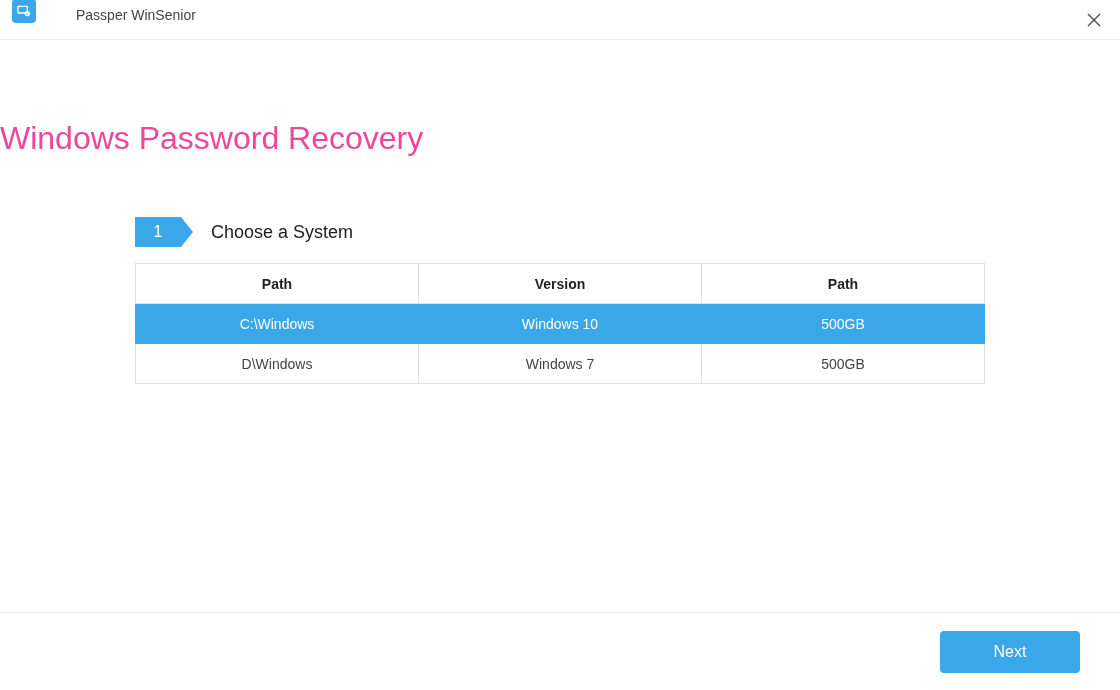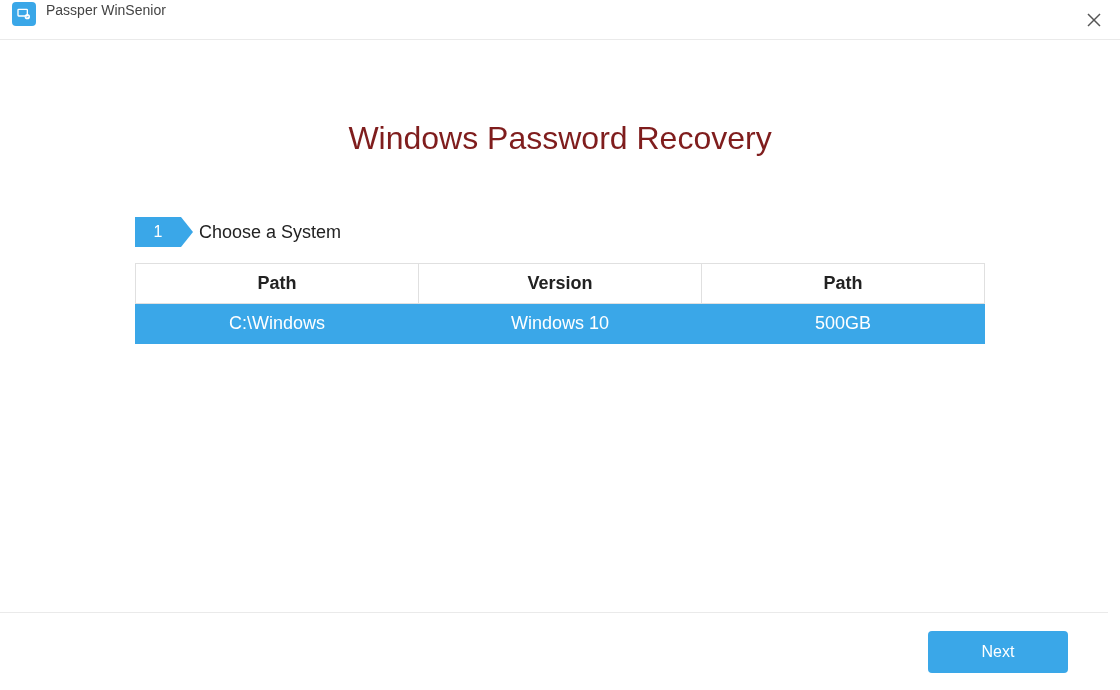--- a/index.html
+++ b/index.html
@@ -9,23 +9,24 @@
       font-family: "Segoe UI", Arial, sans-serif;
       background: #ffffff;
       color: #333;
       overflow: hidden;
       position: relative;
     }
     .titlebar {
       height: 40px;
       border-bottom: 1px solid #eaeaea;
       display: flex;
-      align-items: flex-start;
-      padding: 2px 12px;
+      align-items: flex-end;
+      padding: 16px 12px;
       position: relative;
+      gap: 30px;
     }
     .app-icon {
       width: 24px;
       height: 24px;
       background: #3aa7e8;
       border-radius: 4px;
       display: flex;
       align-items: center;
       justify-content: center;
       margin-right: 10px;
@@ -46,24 +47,23 @@
       align-items: center;
       justify-content: center;
       cursor: pointer;
       color: #666;
     }
     .close-btn svg { width: 14px; height: 14px; }
     .main {
       padding-top: 80px;
     }
     .page-title {
-      text-align: center;
       font-size: 32px;
       font-weight: 400;
-      color: #7f1d1d;
+      color: #ec4899;
       margin-bottom: 60px;
     }
     .content {
       width: 850px;
       margin: 0 auto;
     }
     .step-header {
       display: flex;
       align-items: center;
       margin-bottom: 16px;
@@ -88,31 +88,32 @@
       top: 0;
       width: 0;
       height: 0;
       border-top: 15px solid transparent;
       border-bottom: 15px solid transparent;
       border-left: 12px solid #3aa7e8;
     }
     .step-label {
       font-size: 18px;
       color: #222;
+      margin-left: 12px;
     }
     table.systems {
       width: 100%;
       border-collapse: collapse;
       border: 1px solid #e0e0e0;
     }
     table.systems th, table.systems td {
       border: 1px solid #e0e0e0;
       text-align: center;
       height: 40px;
-      font-size: 18px;
+      font-size: 14px;
       font-weight: 400;
     }
     table.systems th {
       color: #222;
       font-weight: 600;
       background: #fff;
     }
     table.systems td {
       color: #444;
       cursor: pointer;
@@ -123,21 +124,21 @@
     table.systems .col-size { width: 33.3%; }
     tr.selected td {
       background: #3aa7e8;
       color: #fff;
       border-color: #3aa7e8;
     }
     .footer {
       position: absolute;
       bottom: 0;
       left: 0;
-      right: 12px;
+      right: 0;
       height: 78px;
       border-top: 1px solid #eaeaea;
       display: flex;
       align-items: center;
       justify-content: flex-end;
       padding: 0 40px;
     }
     .next-btn {
       width: 140px;
       height: 42px;
@@ -185,20 +186,25 @@
           <th class="col-version">Version</th>
           <th class="col-size">Path</th>
         </tr>
       </thead>
       <tbody id="rows">
           <tr class="selected">
             <td>C:\Windows</td>
             <td>Windows 10</td>
             <td>500GB</td>
           </tr>
+          <tr>
+            <td>D\Windows</td>
+            <td>Windows 7</td>
+            <td>500GB</td>
+          </tr>
         </tbody>
     </table>
   </div>
 </div>
 
 <div class="footer">
   <button class="next-btn">Next</button>
 </div>
 
 </body></html>

